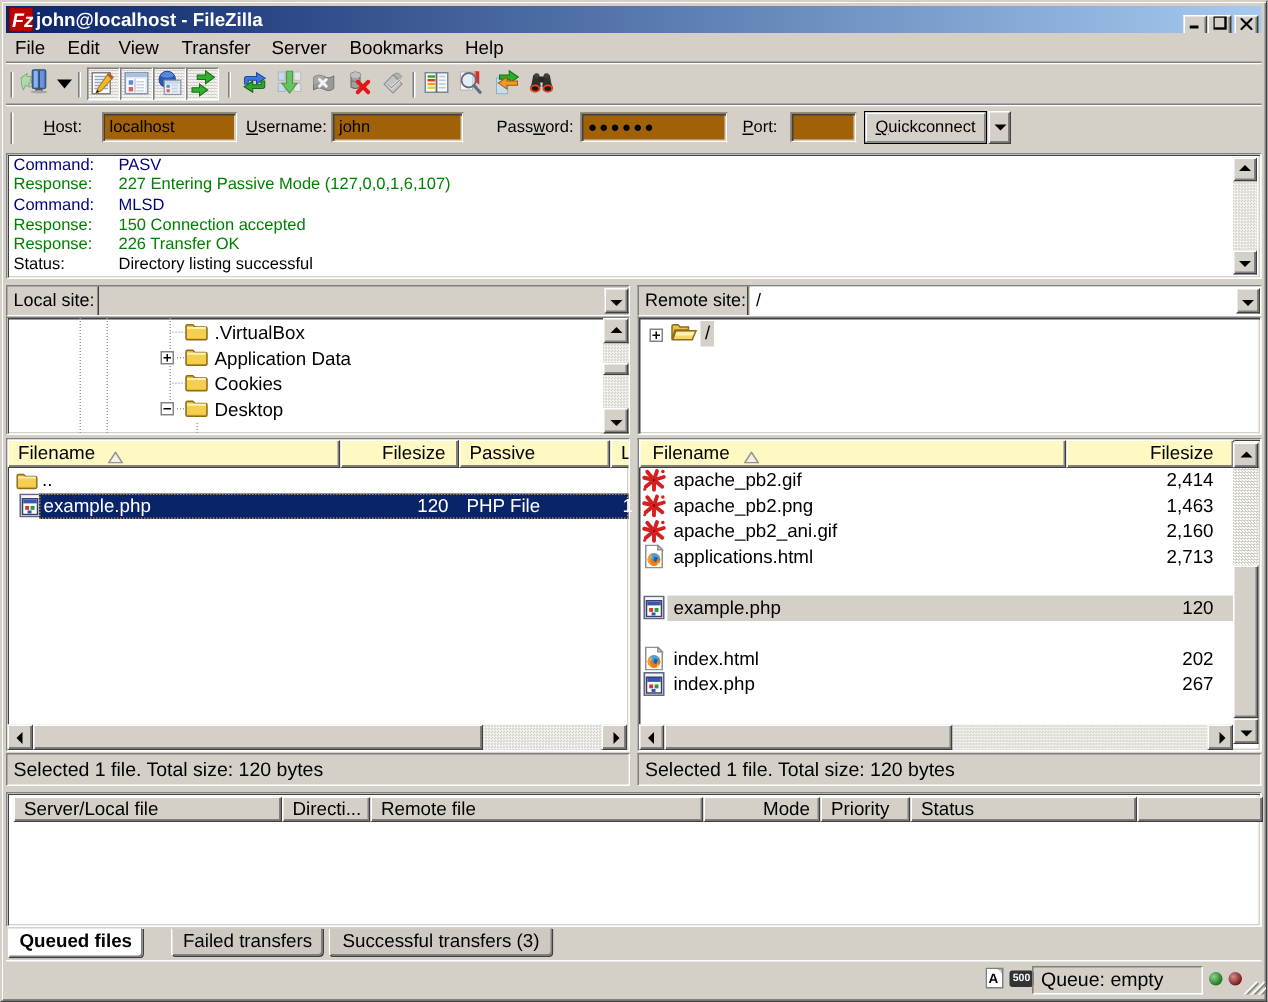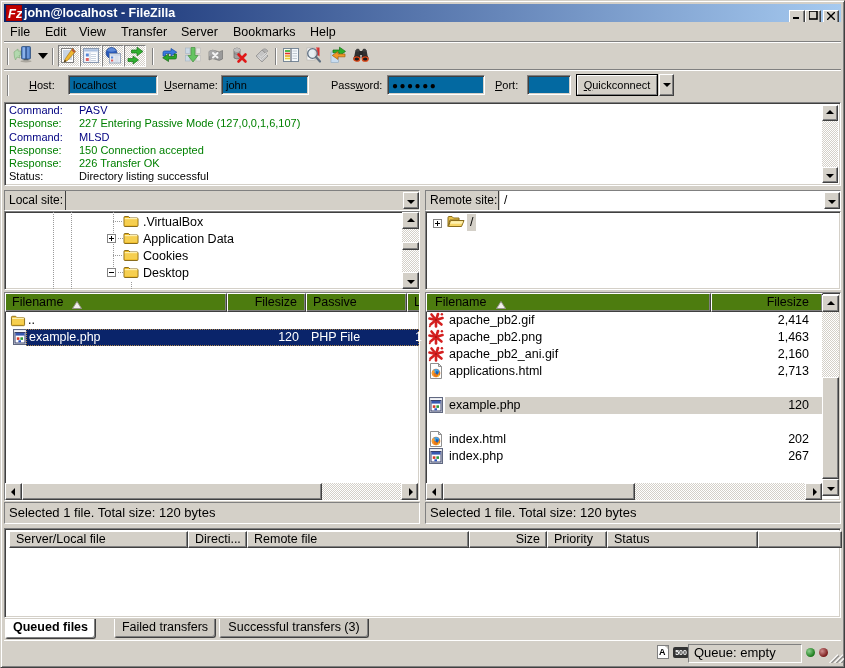--- a/index.html
+++ b/index.html
@@ -19,32 +19,32 @@
 .tbtn{width:16px;height:14px;top:6px;background:#d4d0c8;border:1px solid;border-color:#fff #404040 #404040 #fff;box-shadow:inset -1px -1px 0 #808080;text-align:center;font-size:9px;line-height:12px;color:#000;font-weight:bold}
 
 .menu{left:4px;top:22px;width:837px;height:20px;background:#d4d0c8;line-height:20px}
 .menu span{position:absolute;top:0}
 
 .toolbar{left:4px;top:43px;width:837px;height:26px;background:#d4d0c8}
 .ticon{width:16px;height:16px;top:5px}
 .pressbtn{top:2px;width:22px;height:22px;border:1px solid;border-color:#808080 #fff #fff #808080}
 
 .qc{left:4px;top:71px;width:837px;height:30px;background:#d4d0c8;font-size:11px}
-.qc .field{top:4px;height:20px;background:#0369a1;border:1px solid;border-color:#808080 #fff #fff #808080;box-shadow:inset 1px 1px 0 #404040,inset -1px -1px 0 #d4d0c8;line-height:18px;padding-left:4px}
+.qc .field{top:4px;height:20px;background:#a16207;border:1px solid;border-color:#808080 #fff #fff #808080;box-shadow:inset 1px 1px 0 #404040,inset -1px -1px 0 #d4d0c8;line-height:18px;padding-left:4px}
 .qc label{position:absolute;top:8px}
 u{text-decoration:underline;text-underline-offset:1px}
 
 .sbbtn{background:#d4d0c8;border:1px solid;border-color:#fff #404040 #404040 #fff;box-shadow:inset -1px -1px 0 #808080;display:flex;align-items:center;justify-content:center}
 .arr{width:0;height:0;border:4px solid transparent}
 .arr.up{border-bottom:4px solid #000;border-top:none;margin-top:-2px}
 .arr.dn{border-top:4px solid #000;border-bottom:none;margin-bottom:-2px}
 .arr.lf{border-right:4px solid #000;border-left:none;margin-left:-2px}
 .arr.rt{border-left:4px solid #000;border-right:none;margin-right:-2px}
 
-.hdrcell{position:absolute;top:0;height:100%;background:#4d7c0f;border:1px solid;border-color:#fff #404040 #404040 #fff;box-shadow:inset -1px -1px 0 #808080;line-height:17px;padding-left:6px;overflow:hidden;white-space:nowrap}
+.hdrcell{position:absolute;top:0;height:100%;background:#fef9c3;border:1px solid;border-color:#fff #404040 #404040 #fff;box-shadow:inset -1px -1px 0 #808080;line-height:17px;padding-left:6px;overflow:hidden;white-space:nowrap}
 .row{position:absolute;left:0;height:17px;line-height:17px;white-space:nowrap}
 .cell{position:absolute;top:0;height:17px;line-height:17px;overflow:hidden}
 .tabsarea{left:4px;top:619px;width:837px;height:20px}
 .tab{position:absolute;top:0;height:19px;background:#cdc9c1;border:1px solid;border-color:#d4d0c8 #404040 #404040 #fff;border-top:none;border-radius:0 0 3px 3px;line-height:17px;text-align:center;box-shadow:inset -1px -1px 0 #808080}
 .tab.active{background:#fff;height:20px;font-weight:bold;border-color:#fff #404040 #404040 #fff}
 .statusbar{left:4px;top:640px;width:837px;height:24px;background:#d4d0c8;border-top:1px solid #fff}
 .dot{width:9px;height:9px;border-radius:50%;top:7px}
 .gline{position:absolute;width:14px;height:1px;background:#808080;transform:rotate(-45deg)}
 .vguide{width:1px;background-image:linear-gradient(#9a9a9a 50%,transparent 50%);background-size:1px 2px}
 .hguide{height:1px;background-image:linear-gradient(90deg,#9a9a9a 50%,transparent 50%);background-size:2px 1px}
@@ -344,21 +344,21 @@
 </div>
 
 <div class="abs sunken1" style="left:4px;top:502px;width:416px;height:22px;line-height:20px;padding-left:4px;border-color:#808080 #fff #fff #808080;font-size:13px">Selected 1 file. Total size: 120 bytes</div>
 <div class="abs sunken1" style="left:425px;top:502px;width:416px;height:22px;line-height:20px;padding-left:4px;border-color:#808080 #fff #fff #808080;font-size:13px">Selected 1 file. Total size: 120 bytes</div>
 
 <div class="abs sunken" style="left:4px;top:528px;width:837px;height:90px" id="queue">
   <div class="abs" style="left:4px;top:2px;width:833px;height:17px;overflow:hidden">
     <div class="qhdr" style="left:0;width:179px">Server/Local file</div>
     <div class="qhdr" style="left:179px;width:59px">Directi...</div>
     <div class="qhdr" style="left:238px;width:222px">Remote file</div>
-    <div class="qhdr" style="left:460px;width:78px;text-align:right;padding-right:6px;padding-left:0">Size</div>
+    <div class="qhdr" style="left:460px;width:78px;text-align:right;padding-right:6px;padding-left:0">Mode</div>
     <div class="qhdr" style="left:538px;width:60px">Priority</div>
     <div class="qhdr" style="left:598px;width:151px">Status</div>
     <div class="qhdr" style="left:749px;width:84px"></div>
   </div>
 </div>
 
 <div class="abs tabsarea">
   <div class="tab active" style="left:1px;width:91px">Queued files</div>
   <div class="tab" style="left:110px;width:102px">Failed transfers</div>
   <div class="tab" style="left:215px;width:150px">Successful transfers (3)</div>

